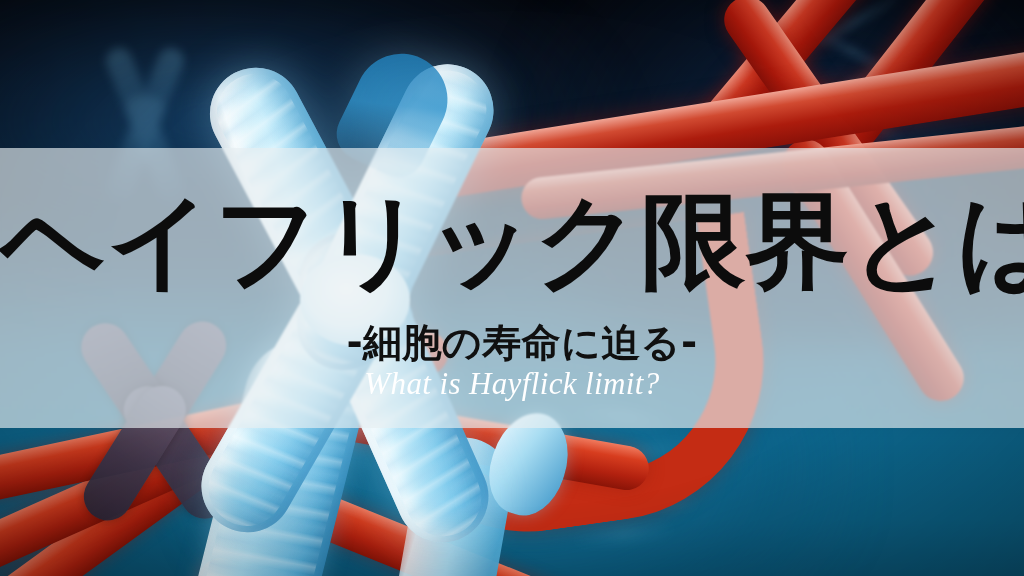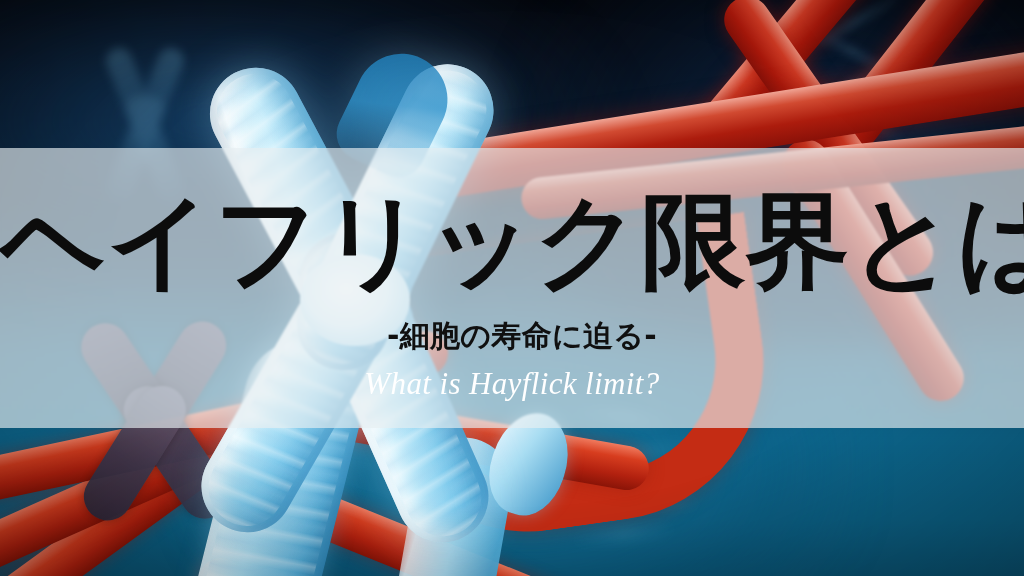--- a/index.html
+++ b/index.html
@@ -308,21 +308,21 @@
     letter-spacing:.004em;
     color:#0c0c0c;
     white-space:nowrap;
   }
   .subtitle-jp{
     position:absolute;
     left:0; right:0;
     top:316px;
     text-align:center;
     font-family:"DejaVu Sans","Liberation Sans",sans-serif;
-    font-size:30px;
+    font-size:39px;
     font-weight:700;
     letter-spacing:.01em;
     color:#101010;
     white-space:nowrap;
     padding-left:20px;
   }
   .subtitle-en{
     position:absolute;
     left:0; right:0;
     top:366px;

